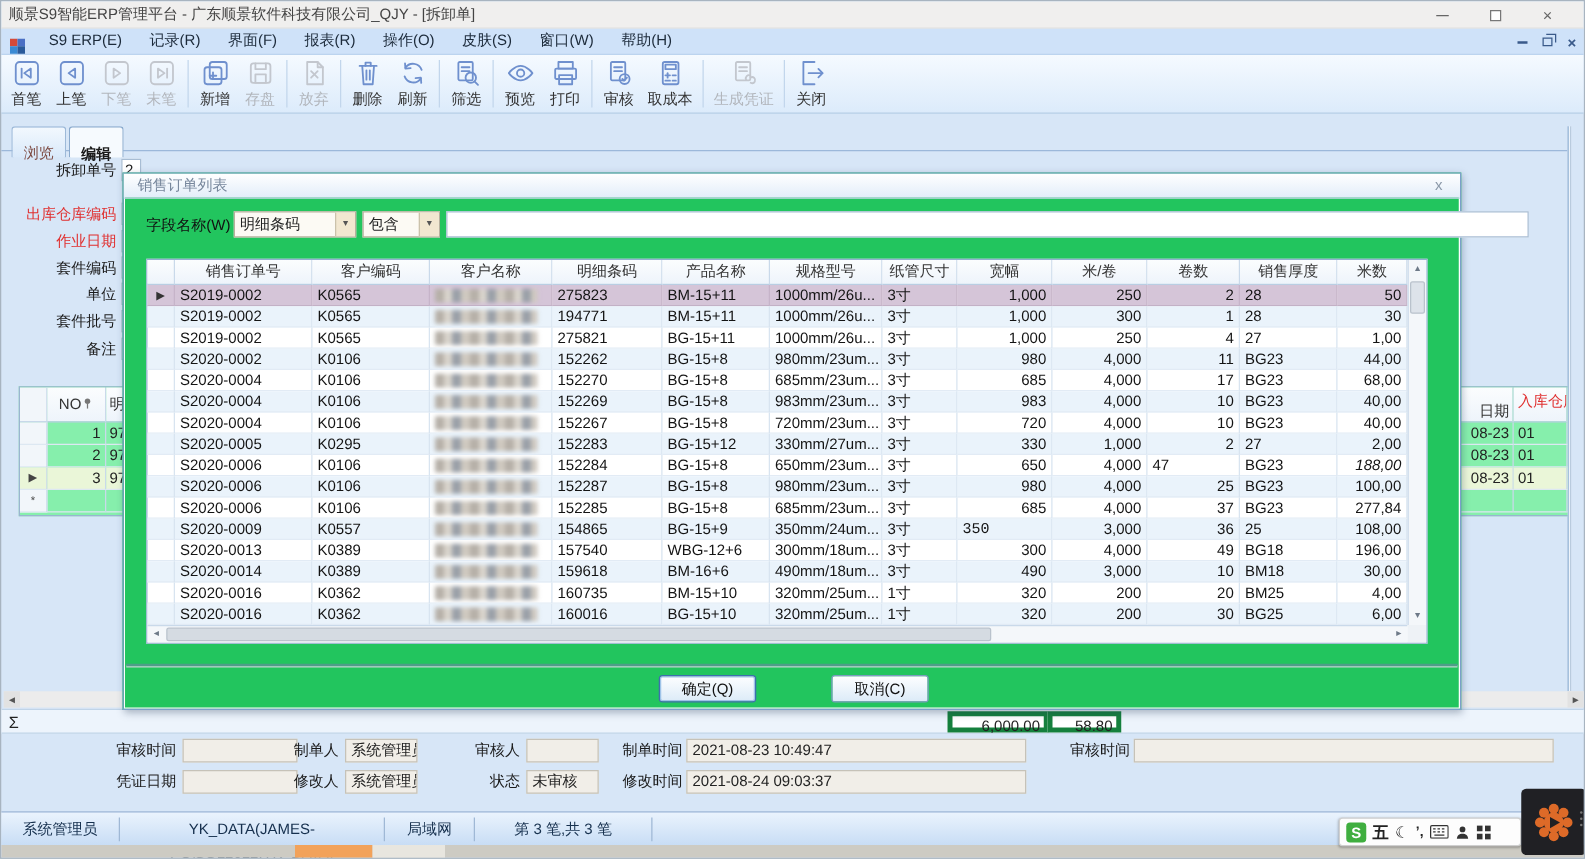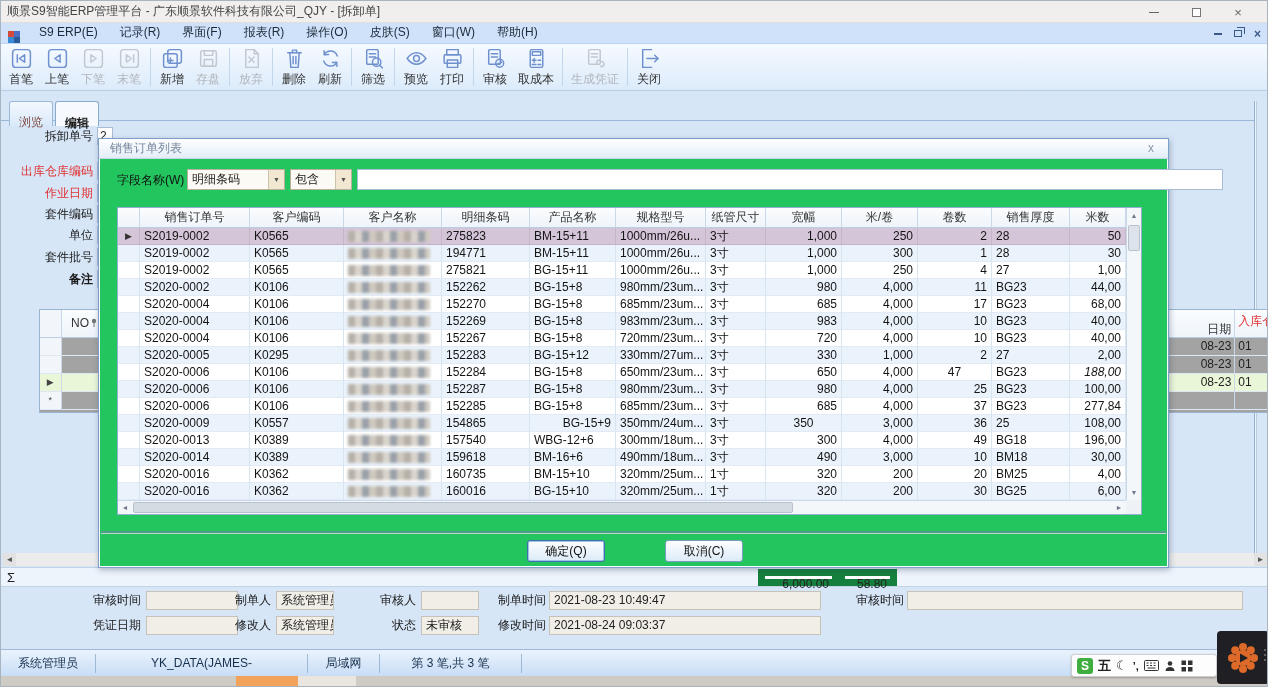--- a/index.html
+++ b/index.html
@@ -48,34 +48,34 @@
   .panelline { position:absolute; left:0; top:119px; width:1253px; height:1px; background:#9cb8da; }
   .panelright { position:absolute; left:1253px; top:100px; width:3px; height:452px; background:#eef4fb; border-left:1px solid #8fb0d4; border-right:1px solid #b9cbde; }
 
   
   .fldrow { position:absolute; height:20px; display:flex; align-items:center; }
   .fldrow .flabel { display:block; text-align:right; color:#1a1a1a; }
   .fldrow .flabel.red { color:#e03030; }
   .fldrow .fval { margin-left:4px; height:18px; line-height:16px; background:#fff; border:1px solid #a8bdd4; padding:0 2px; overflow:hidden; }
 
   
-  .bgrid { position:absolute; background:#a3a3a3; border:1px solid #9ab5d0;margin-left:24px; }
+  .bgrid { position:absolute; background:#86efac; border:1px solid #9ab5d0; }
   .gcell { border-right:1px solid #c9d9ea; border-bottom:1px solid #dde8f2; overflow:hidden; white-space:nowrap; padding:0 3px; }
   .ghead { background:linear-gradient(#fbfdfe,#eef4fb); border-bottom:1px solid #b9cee3; color:#333; }
   .grow { display:flex; }
   .grow.green > .gcell { background:#eaf6d8; }
   .gsel { background:#f2f6fa; text-align:center; color:#444; }
 
   
   .mainhscroll { position:absolute; left:2px; top:552px; width:1264px; height:13px; background:#ececec; }
   .mh-arrow { position:absolute; top:0; width:13px; height:13px; color:#555; font-size:8px; line-height:13px; text-align:center; background:#e2e2e2; }
   .mh-thumb { position:absolute; top:1px; height:11px; background:#c9c9c9; border-radius:2px; }
   .sumrow { position:absolute; left:0; top:566px; width:1268px; height:20px; background:#edf4fc; border-top:1px solid #c0d4e8; border-bottom:1px solid #c0d4e8; }
   .sigma { position:absolute; left:6px; top:2px; font-size:13px; color:#222; }
-  .sumbox { position:absolute; top:1px; height:17px; background:#fff; border:7px solid #15803d; text-align:right; padding:1px 3px 0 0; }
+  .sumbox { position:absolute; top:1px; height:17px; background:#fff; border:4px solid #15803d; text-align:right; padding:1px 3px 0 0; }
 
   
   .ffield { position:absolute; height:19px; background:#f1eee8; border:1px solid #c6c2b8; line-height:17px; padding:0 4px; overflow:hidden; white-space:nowrap; }
   .flab { position:absolute; height:19px; line-height:19px; text-align:right; color:#1a1a1a; }
 
   
   .statusbar { position:absolute; left:0; top:648px; width:1268px; height:27px; background:linear-gradient(#eaf3fd,#c8ddf5); border-top:1px solid #a0b8d8; display:flex; align-items:center; }
   .sseg { height:19px; line-height:19px; text-align:center; border-right:1px solid #9fb8d5; color:#16304e; padding:0 6px; }
 
   
@@ -381,21 +381,21 @@
       </div>
       <div class="fldrow" style="left: 8px; top: 224px; width: 108px;">
         <span class="flabel" style="width: 84px;">单位</span>
         <span class="fval" style="width: 16px;"></span>
       </div>
       <div class="fldrow" style="left: 8px; top: 246px; width: 108px;">
         <span class="flabel" style="width: 84px;">套件批号</span>
         <span class="fval" style="width: 16px;">1</span>
       </div>
       <div class="fldrow" style="left: 8px; top: 268px; width: 108px;">
-        <span class="flabel" style="width: 84px; font-weight: bold;">备注</span>
+        <span class="flabel" style="width: 84px;">备注</span>
         <span class="fval" style="width: 16px;"></span>
       </div>
     </div>
 
   <div class="bgrid" style="left:14px; top:308px; width:96px; height:104px;">
     <div class="grow" style="height:28px;">
       <div class="gcell ghead gsel" style="width:22px; height:28px;"></div>
       <div class="gcell ghead" style="width:48px; height:28px; text-align:center; line-height:26px;">
         <span>NO</span><svg width="8" height="9" viewBox="0 0 8 9" style="margin-left:1px;">
             <circle cx="4" cy="3" r="2.2" fill="#777"></circle>
@@ -676,21 +676,21 @@
             <div class="dt-cell" style="width: 94px;">K0106</div>
             <div class="dt-cell" style="width: 98px;">
               <div class="blurblock"></div>
             </div>
             <div class="dt-cell" style="width: 88px;">152284</div>
             <div class="dt-cell" style="width: 86px;">BG-15+8</div>
             <div class="dt-cell" style="width: 90px;">650mm/23um...</div>
             <div class="dt-cell" style="width: 60px;">3寸</div>
             <div class="dt-cell" style="width: 76px; text-align: right;">650</div>
             <div class="dt-cell" style="width: 76px; text-align: right;">4,000</div>
-            <div class="dt-cell" style="width: 74px; text-align: center;">47</div>
+            <div class="dt-cell" style="width: 74px; text-align: left;">47</div>
             <div class="dt-cell" style="width: 78px;">BG23</div>
             <div class="dt-cell" style="width: 56px; text-align: right; font-style: italic;">188,00</div>
           </div>
           <div class="dt-row alt">
             <div class="dt-cell dt-selcell" style="width: 22px;"></div>
             <div class="dt-cell" style="width: 110px;">S2020-0006</div>
             <div class="dt-cell" style="width: 94px;">K0106</div>
             <div class="dt-cell" style="width: 98px;">
               <div class="blurblock"></div>
             </div>
@@ -722,24 +722,24 @@
             <div class="dt-cell" style="width: 56px; text-align: right;">277,84</div>
           </div>
           <div class="dt-row alt">
             <div class="dt-cell dt-selcell" style="width: 22px;"></div>
             <div class="dt-cell" style="width: 110px;">S2020-0009</div>
             <div class="dt-cell" style="width: 94px;">K0557</div>
             <div class="dt-cell" style="width: 98px;">
               <div class="blurblock"></div>
             </div>
             <div class="dt-cell" style="width: 88px;">154865</div>
-            <div class="dt-cell" style="width: 86px; text-align: right;">BG-15+9</div>
+            <div class="dt-cell" style="width: 86px;">BG-15+9</div>
             <div class="dt-cell" style="width: 90px;">350mm/24um...</div>
             <div class="dt-cell" style="width: 60px;">3寸</div>
-            <div class="dt-cell" style="width: 76px; text-align: center;">350</div>
+            <div class="dt-cell" style="width: 76px; text-align: left; font-family: Liberation Mono, monospace;">350</div>
             <div class="dt-cell" style="width: 76px; text-align: right;">3,000</div>
             <div class="dt-cell" style="width: 74px; text-align: right;">36</div>
             <div class="dt-cell" style="width: 78px;">25</div>
             <div class="dt-cell" style="width: 56px; text-align: right;">108,00</div>
           </div>
           <div class="dt-row">
             <div class="dt-cell dt-selcell" style="width: 22px;"></div>
             <div class="dt-cell" style="width: 110px;">S2020-0013</div>
             <div class="dt-cell" style="width: 94px;">K0389</div>
             <div class="dt-cell" style="width: 98px;">

